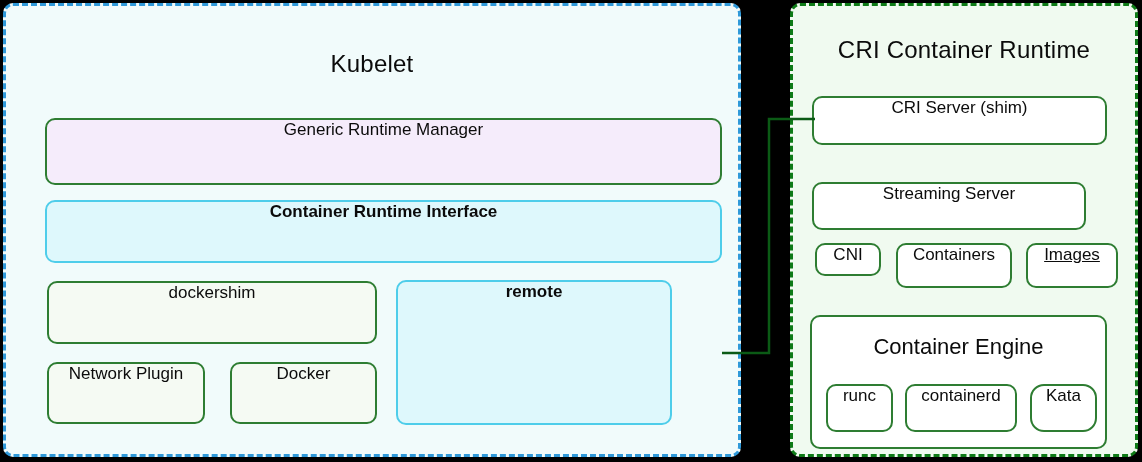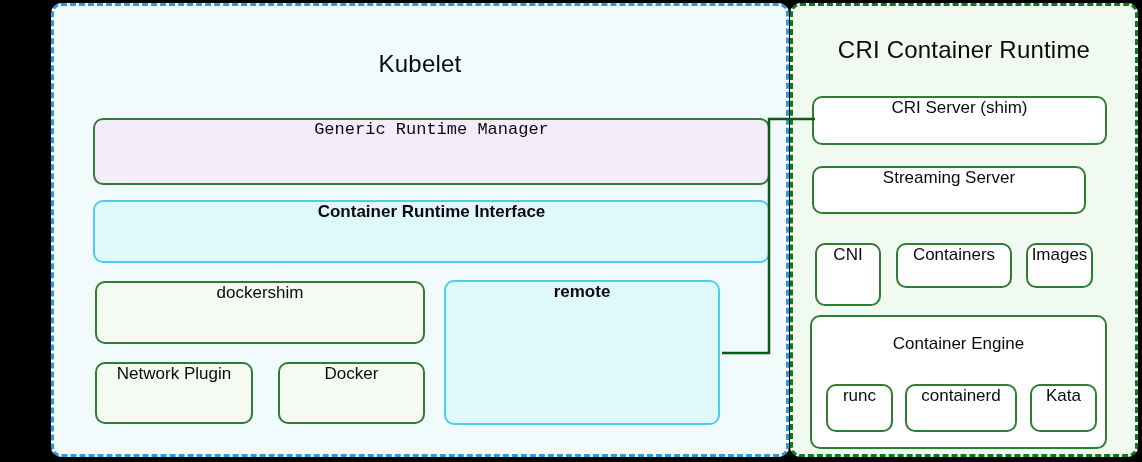--- a/index.html
+++ b/index.html
@@ -19,21 +19,20 @@
   .panel {
     position: absolute;
     box-sizing: border-box;
     border-radius: 10px;
   }
   .panel-kubelet {
     left: 3px; top: 3px;
     width: 738px; height: 454px;
     background: #f1fbfb;
     border: 3px dashed #2f99d9;
-    margin-left: 48px;
   }
   .panel-cri {
     left: 790px; top: 3px;
     width: 348px; height: 454px;
     background: #f0faf0;
     border: 3px dashed #0e7a17;
   }
   .panel-title {
     position: absolute;
     left: 0; right: 0;
@@ -49,46 +48,46 @@
     position: absolute;
     box-sizing: border-box;
     border-radius: 10px;
     display: flex;
     justify-content: center;
     font-size: 17px;
     color: #0b0b0b;
   }
   .green-border { border: 2px solid #2e7d32; }
   .cyan-border  { border: 2px solid #4ecdea; font-weight: bold; }
-  .fill-purple  { background: #f5ecfb; font-family: Liberation Mono, monospace; }
+  .fill-purple  { background: #f5ecfb; }
   .fill-cyan    { background: #def8fc; }
   .fill-palegreen { background: #f5faf3; }
   .fill-white   { background: #ffffff; }
 
   
   .box-grm        { left: 39px;  top: 112px; width: 677px; height: 67px; }
   .box-cri-iface  { left: 39px;  top: 194px; width: 677px; height: 63px; }
   .box-dockershim { left: 41px;  top: 275px; width: 330px; height: 63px; }
   .box-remote     { left: 390px; top: 274px; width: 276px; height: 145px; }
   .box-netplugin  { left: 41px;  top: 356px; width: 158px; height: 62px; }
   .box-docker     { left: 224px; top: 356px; width: 147px; height: 62px; }
 
   
   .box-cri-server { left: 19px;  top: 90px;  width: 295px; height: 49px; }
-  .box-streaming  { left: 19px;  top: 160px; width: 274px; height: 48px; }
-  .box-cni        { left: 22px;  top: 237px; width: 66px;  height: 63px; }
+  .box-streaming  { left: 19px;  top: 176px; width: 274px; height: 48px; }
+  .box-cni        { left: 22px;  top: 237px; width: 66px;  height: 33px; }
   .box-containers { left: 103px; top: 237px; width: 116px; height: 45px; }
-  .box-images     { left: 233px; top: 237px; width: 67px;  height: 45px; }
+  .box-images     { left: 233px; top: 237px; width: 92px;  height: 45px; text-decoration: underline; }
   .box-engine     { left: 17px;  top: 309px; width: 297px; height: 134px;
                     display: block; }
   .engine-title   { position: absolute; left: 0; right: 0; top: 17px;
-                    text-align: center; font-size: 17px; }
+                    text-align: center; font-size: 22px; }
   .box-runc       { left: 14px;  top: 67px;  width: 67px;  height: 48px; }
   .box-containerd { left: 93px;  top: 67px;  width: 112px; height: 48px; }
-  .box-kata       { left: 218px; top: 67px;  width: 67px;  height: 48px; }
+  .box-kata       { left: 218px; top: 67px;  width: 67px;  height: 48px; border-radius: 14px; }
 
   #connector-svg {
     position: absolute;
     left: 0; top: 0;
     width: 1142px; height: 462px;
     pointer-events: none;
   }
 </style>
 </head>
 <body>

